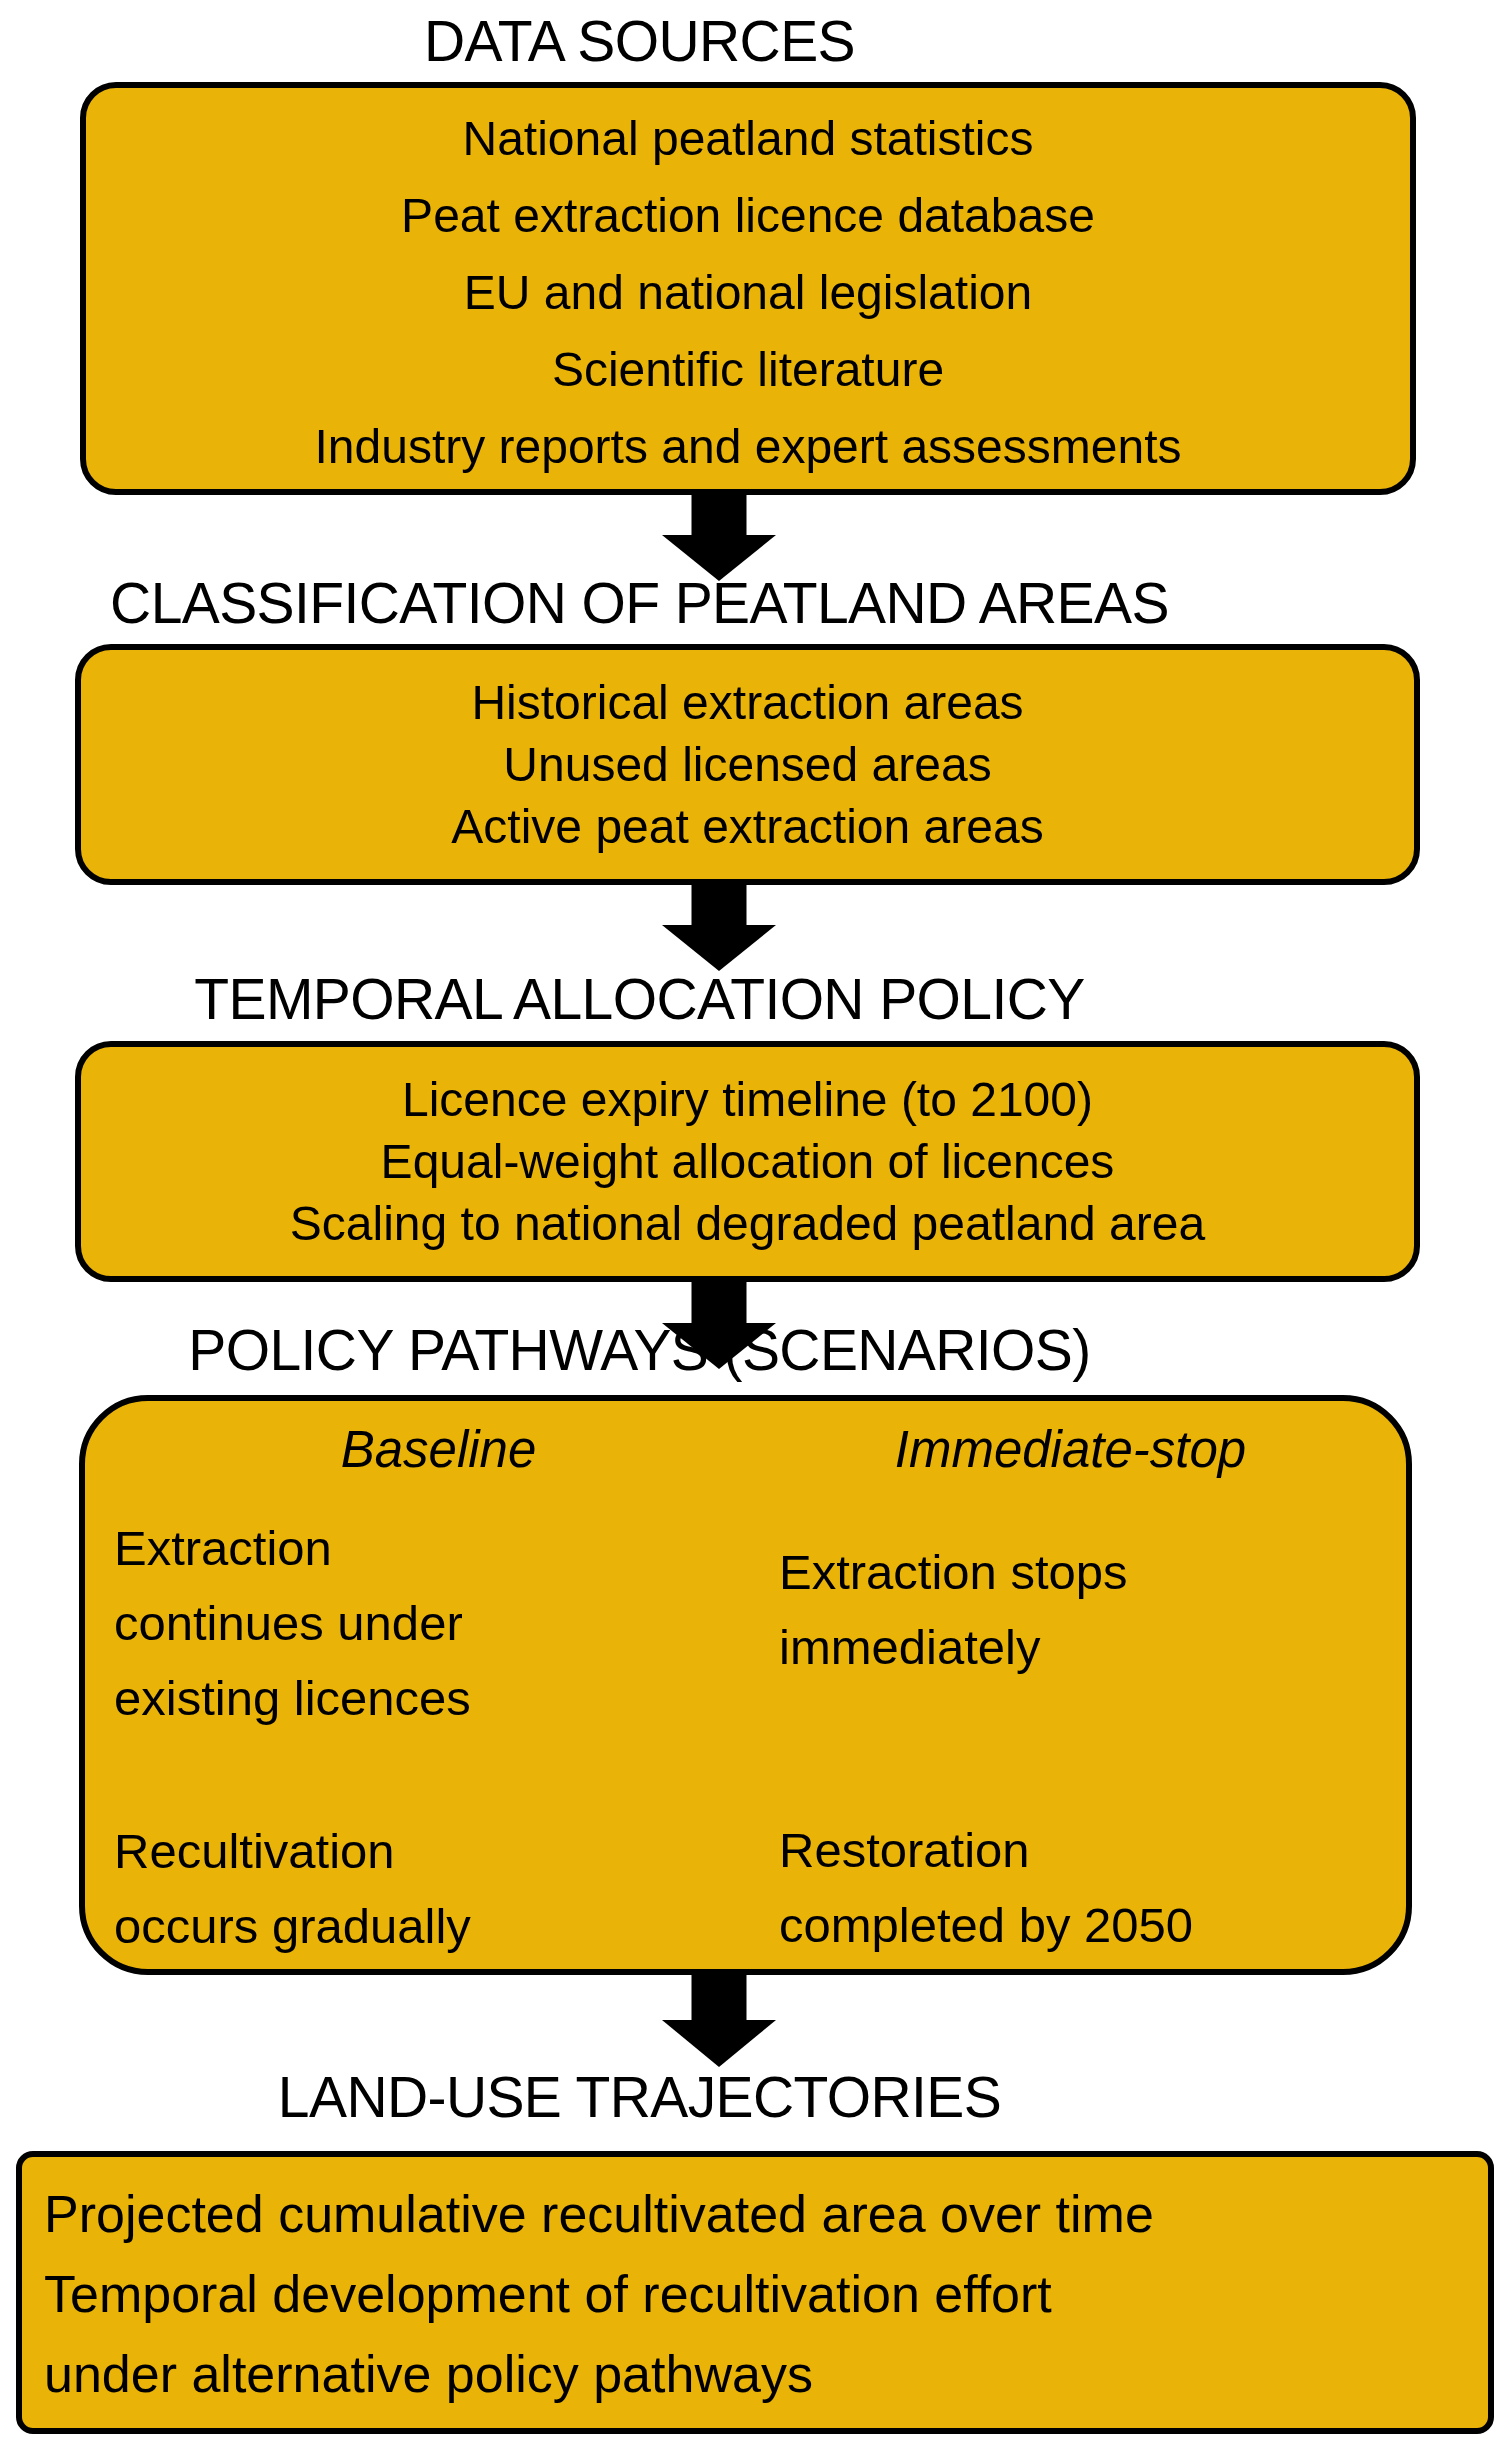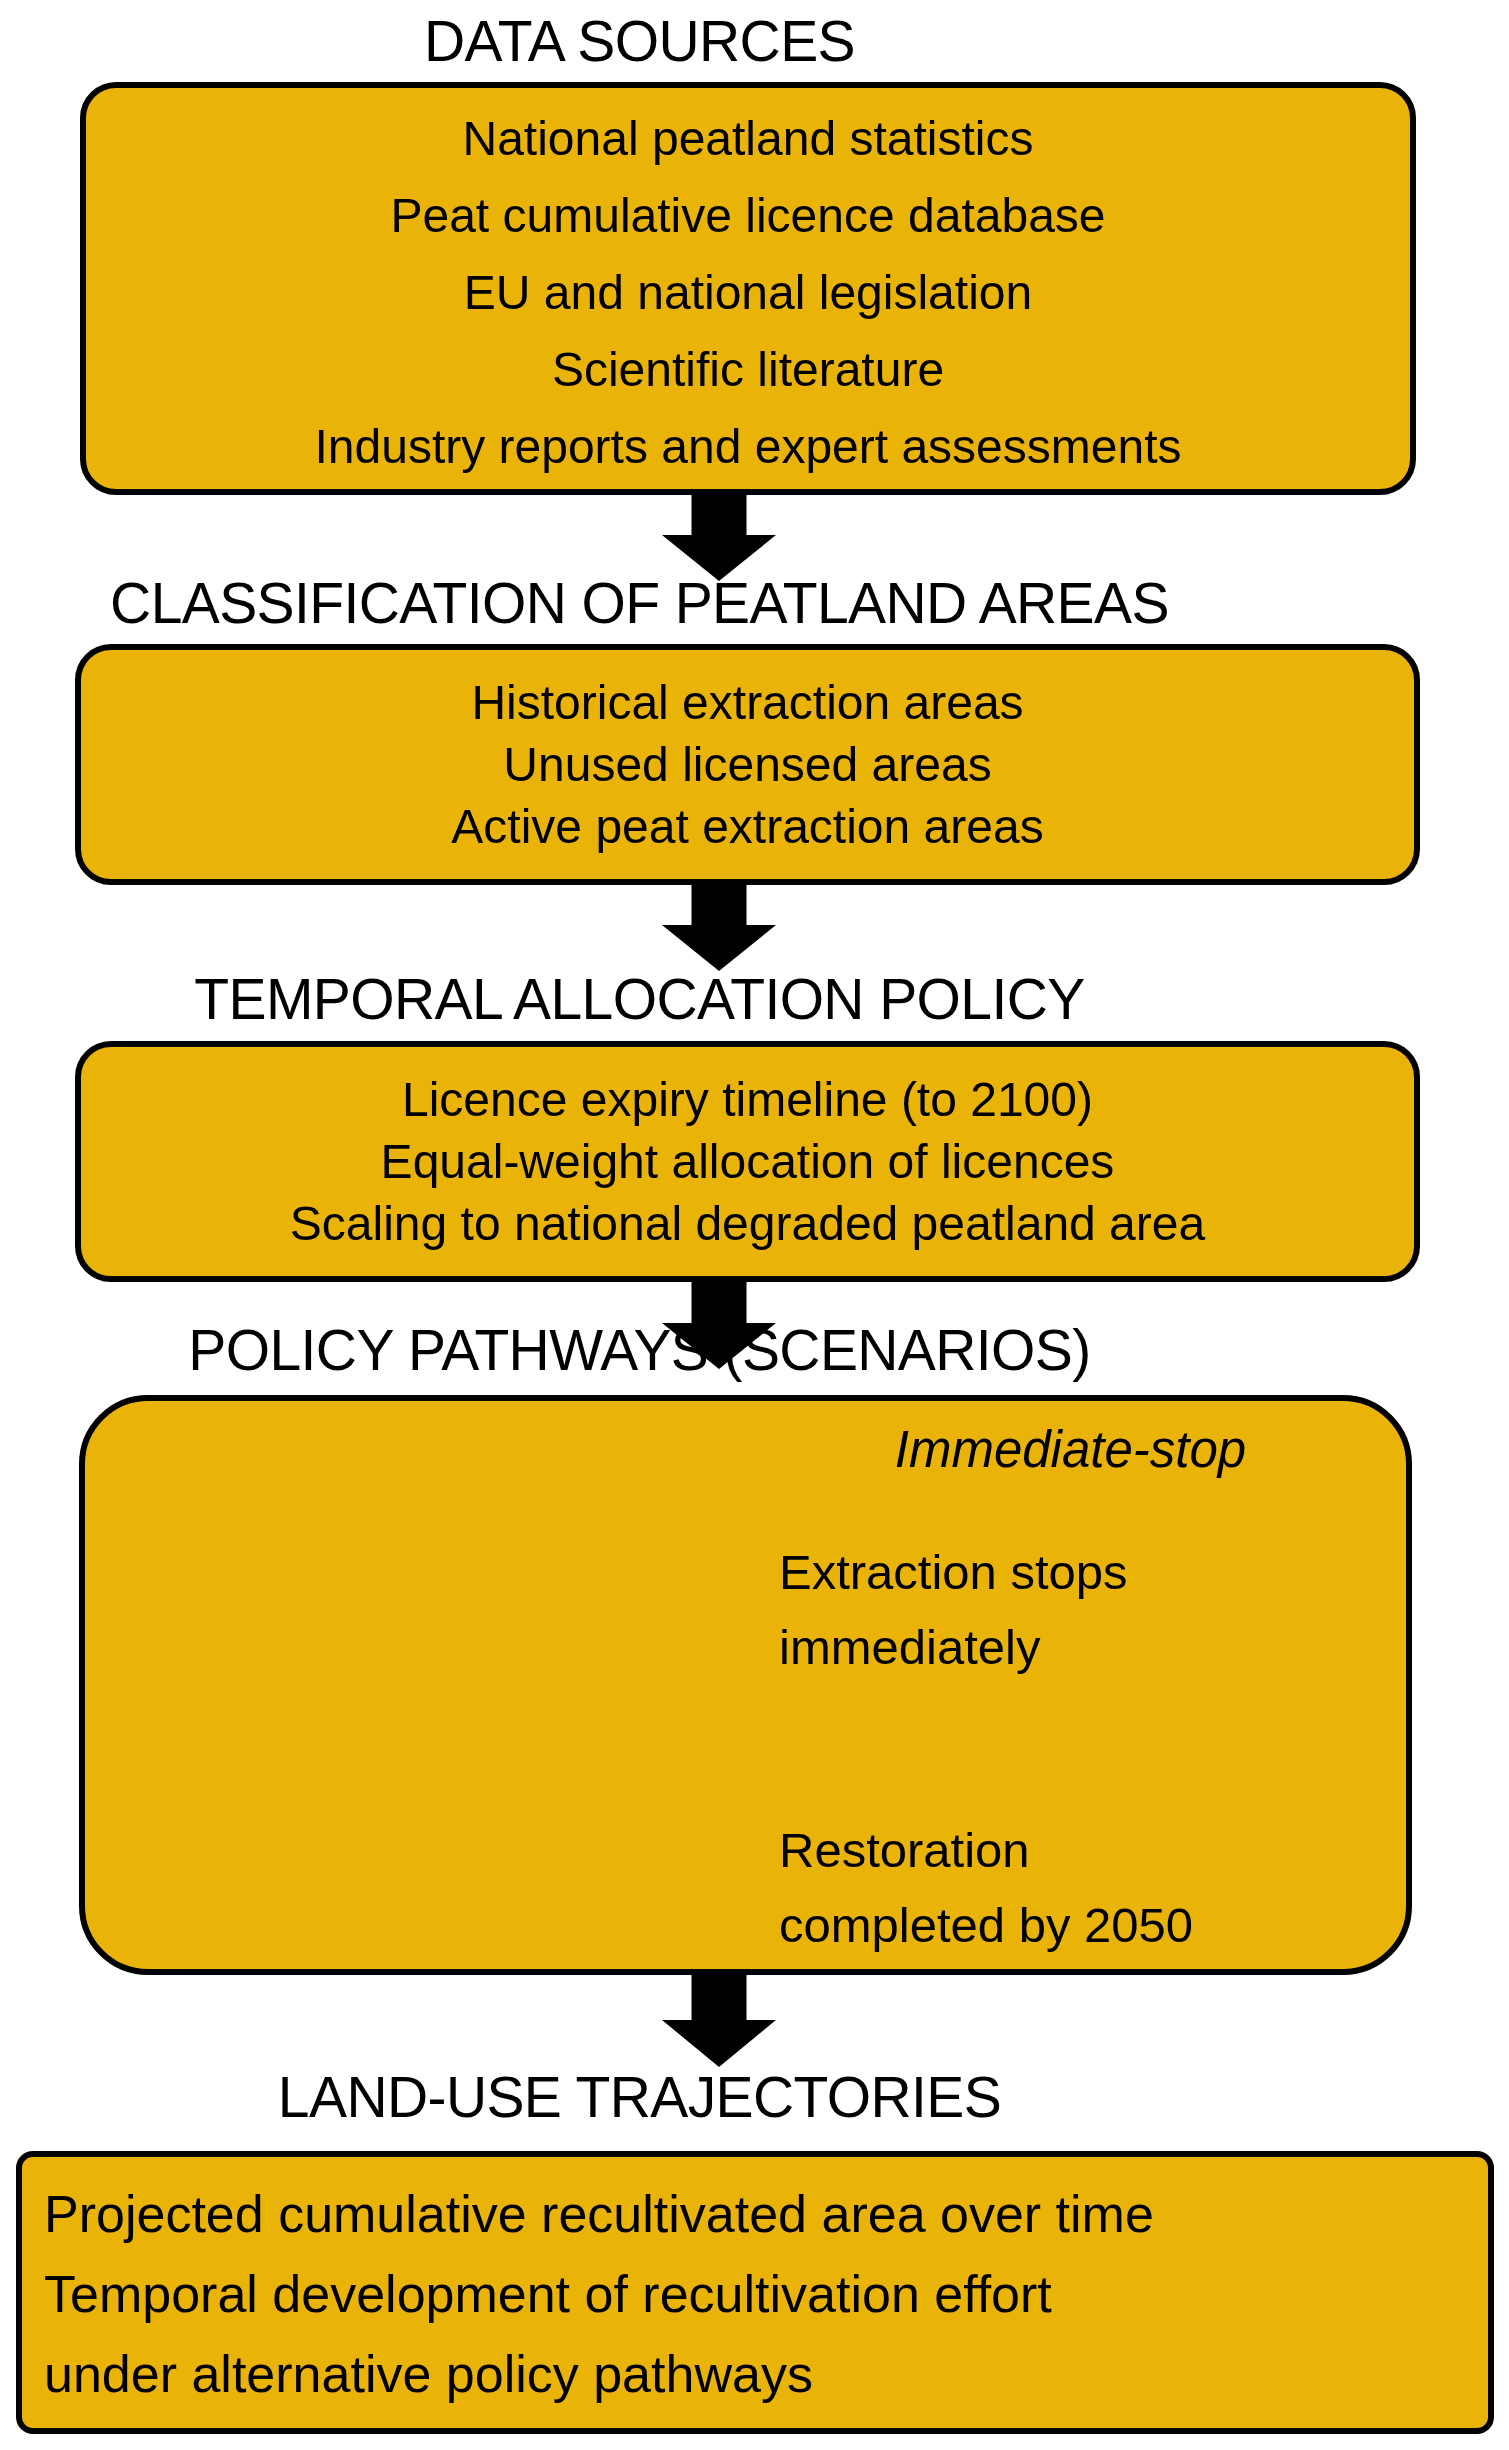--- a/index.html
+++ b/index.html
@@ -69,21 +69,21 @@
   .col .para .ln{display:block;white-space:nowrap;}
 </style>
 </head>
 <body>
 
 <div class="stage-title" style="top:12.6px;">DATA SOURCES</div>
 
 <div class="box" style="left:80px;top:82px;width:1336px;height:413px;">
   <div class="lines" style="top:11.5px;line-height:77px;">
     <span class="ln">National peatland statistics</span>
-    <span class="ln">Peat cumulative licence database</span>
+    <span class="ln">Peat extraction licence database</span>
     <span class="ln">EU and national legislation</span>
     <span class="ln">Scientific literature</span>
     <span class="ln">Industry reports and expert assessments</span>
   </div>
 </div>
 
 <div class="arrow" style="left:661px;top:491px;width:115px;height:89px;">
   <div class="stem" style="top:0;width:55px;height:46px;"></div>
   <div class="head" style="top:44px;border-left-width:57px;border-right-width:57px;border-top-width:46px;"></div>
 </div>
@@ -115,20 +115,32 @@
 
 <div class="arrow" style="left:661px;top:1279px;width:115px;height:89px;">
   <div class="stem" style="top:0;width:55px;height:46px;"></div>
   <div class="head" style="top:44px;border-left-width:57px;border-right-width:57px;border-top-width:46px;"></div>
 </div>
 
 <div class="stage-title" style="top:1322px;">POLICY PATHWAYS (SCENARIOS)</div>
 
 <div class="box round-lg" style="left:79px;top:1395px;width:1333px;height:580px;">
 
+  <div class="col" style="left:29px;top:23px;width:649px;">
+    <span class="hdr" style="text-align:center;">Baseline</span>
+    <span class="para" style="margin-top:36px;">
+      <span class="ln">Extraction</span>
+      <span class="ln">continues under</span>
+      <span class="ln">existing licences</span>
+    </span>
+    <span class="para" style="margin-top:78px;">
+      <span class="ln">Recultivation</span>
+      <span class="ln">occurs gradually</span>
+    </span>
+  </div>
 
   <div class="col" style="left:661px;top:23px;width:649px;">
     <span class="hdr" style="text-align:center;">Immediate-stop</span>
     <span class="para" style="margin-top:60px;padding-left:33px;">
       <span class="ln">Extraction stops</span>
       <span class="ln">immediately</span>
     </span>
     <span class="para" style="margin-top:128px;padding-left:33px;">
       <span class="ln">Restoration</span>
       <span class="ln">completed by 2050</span>

